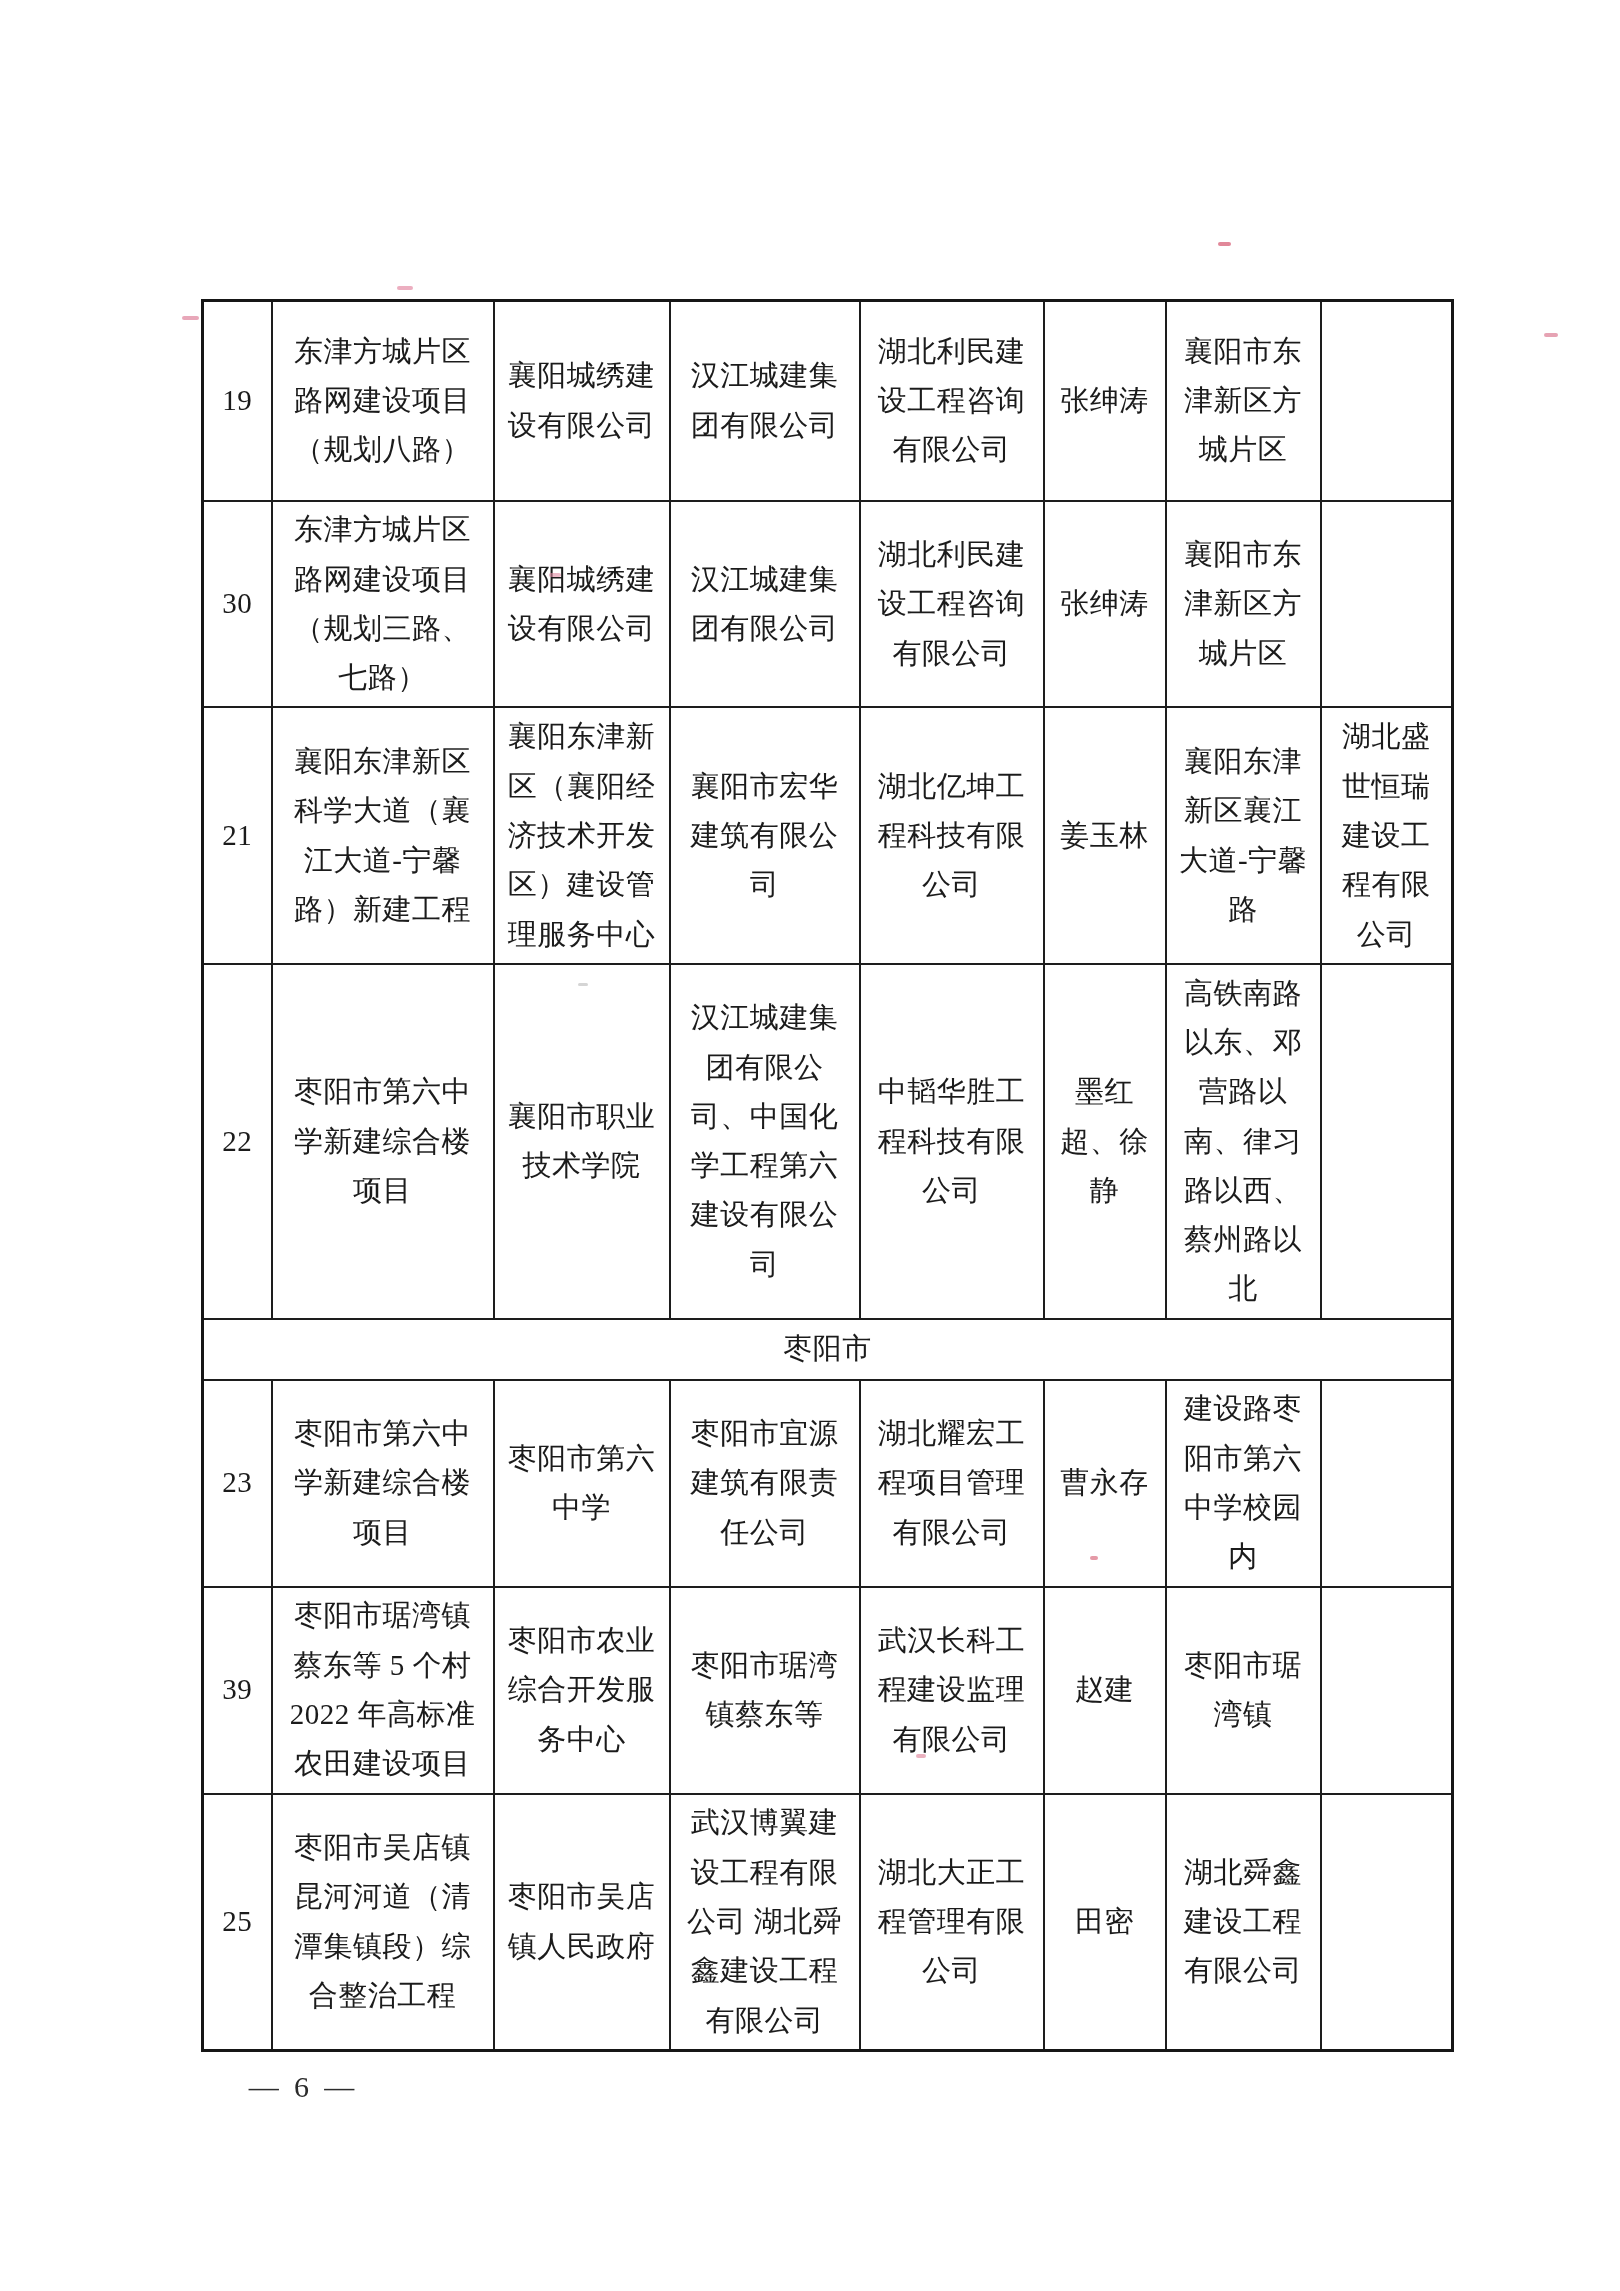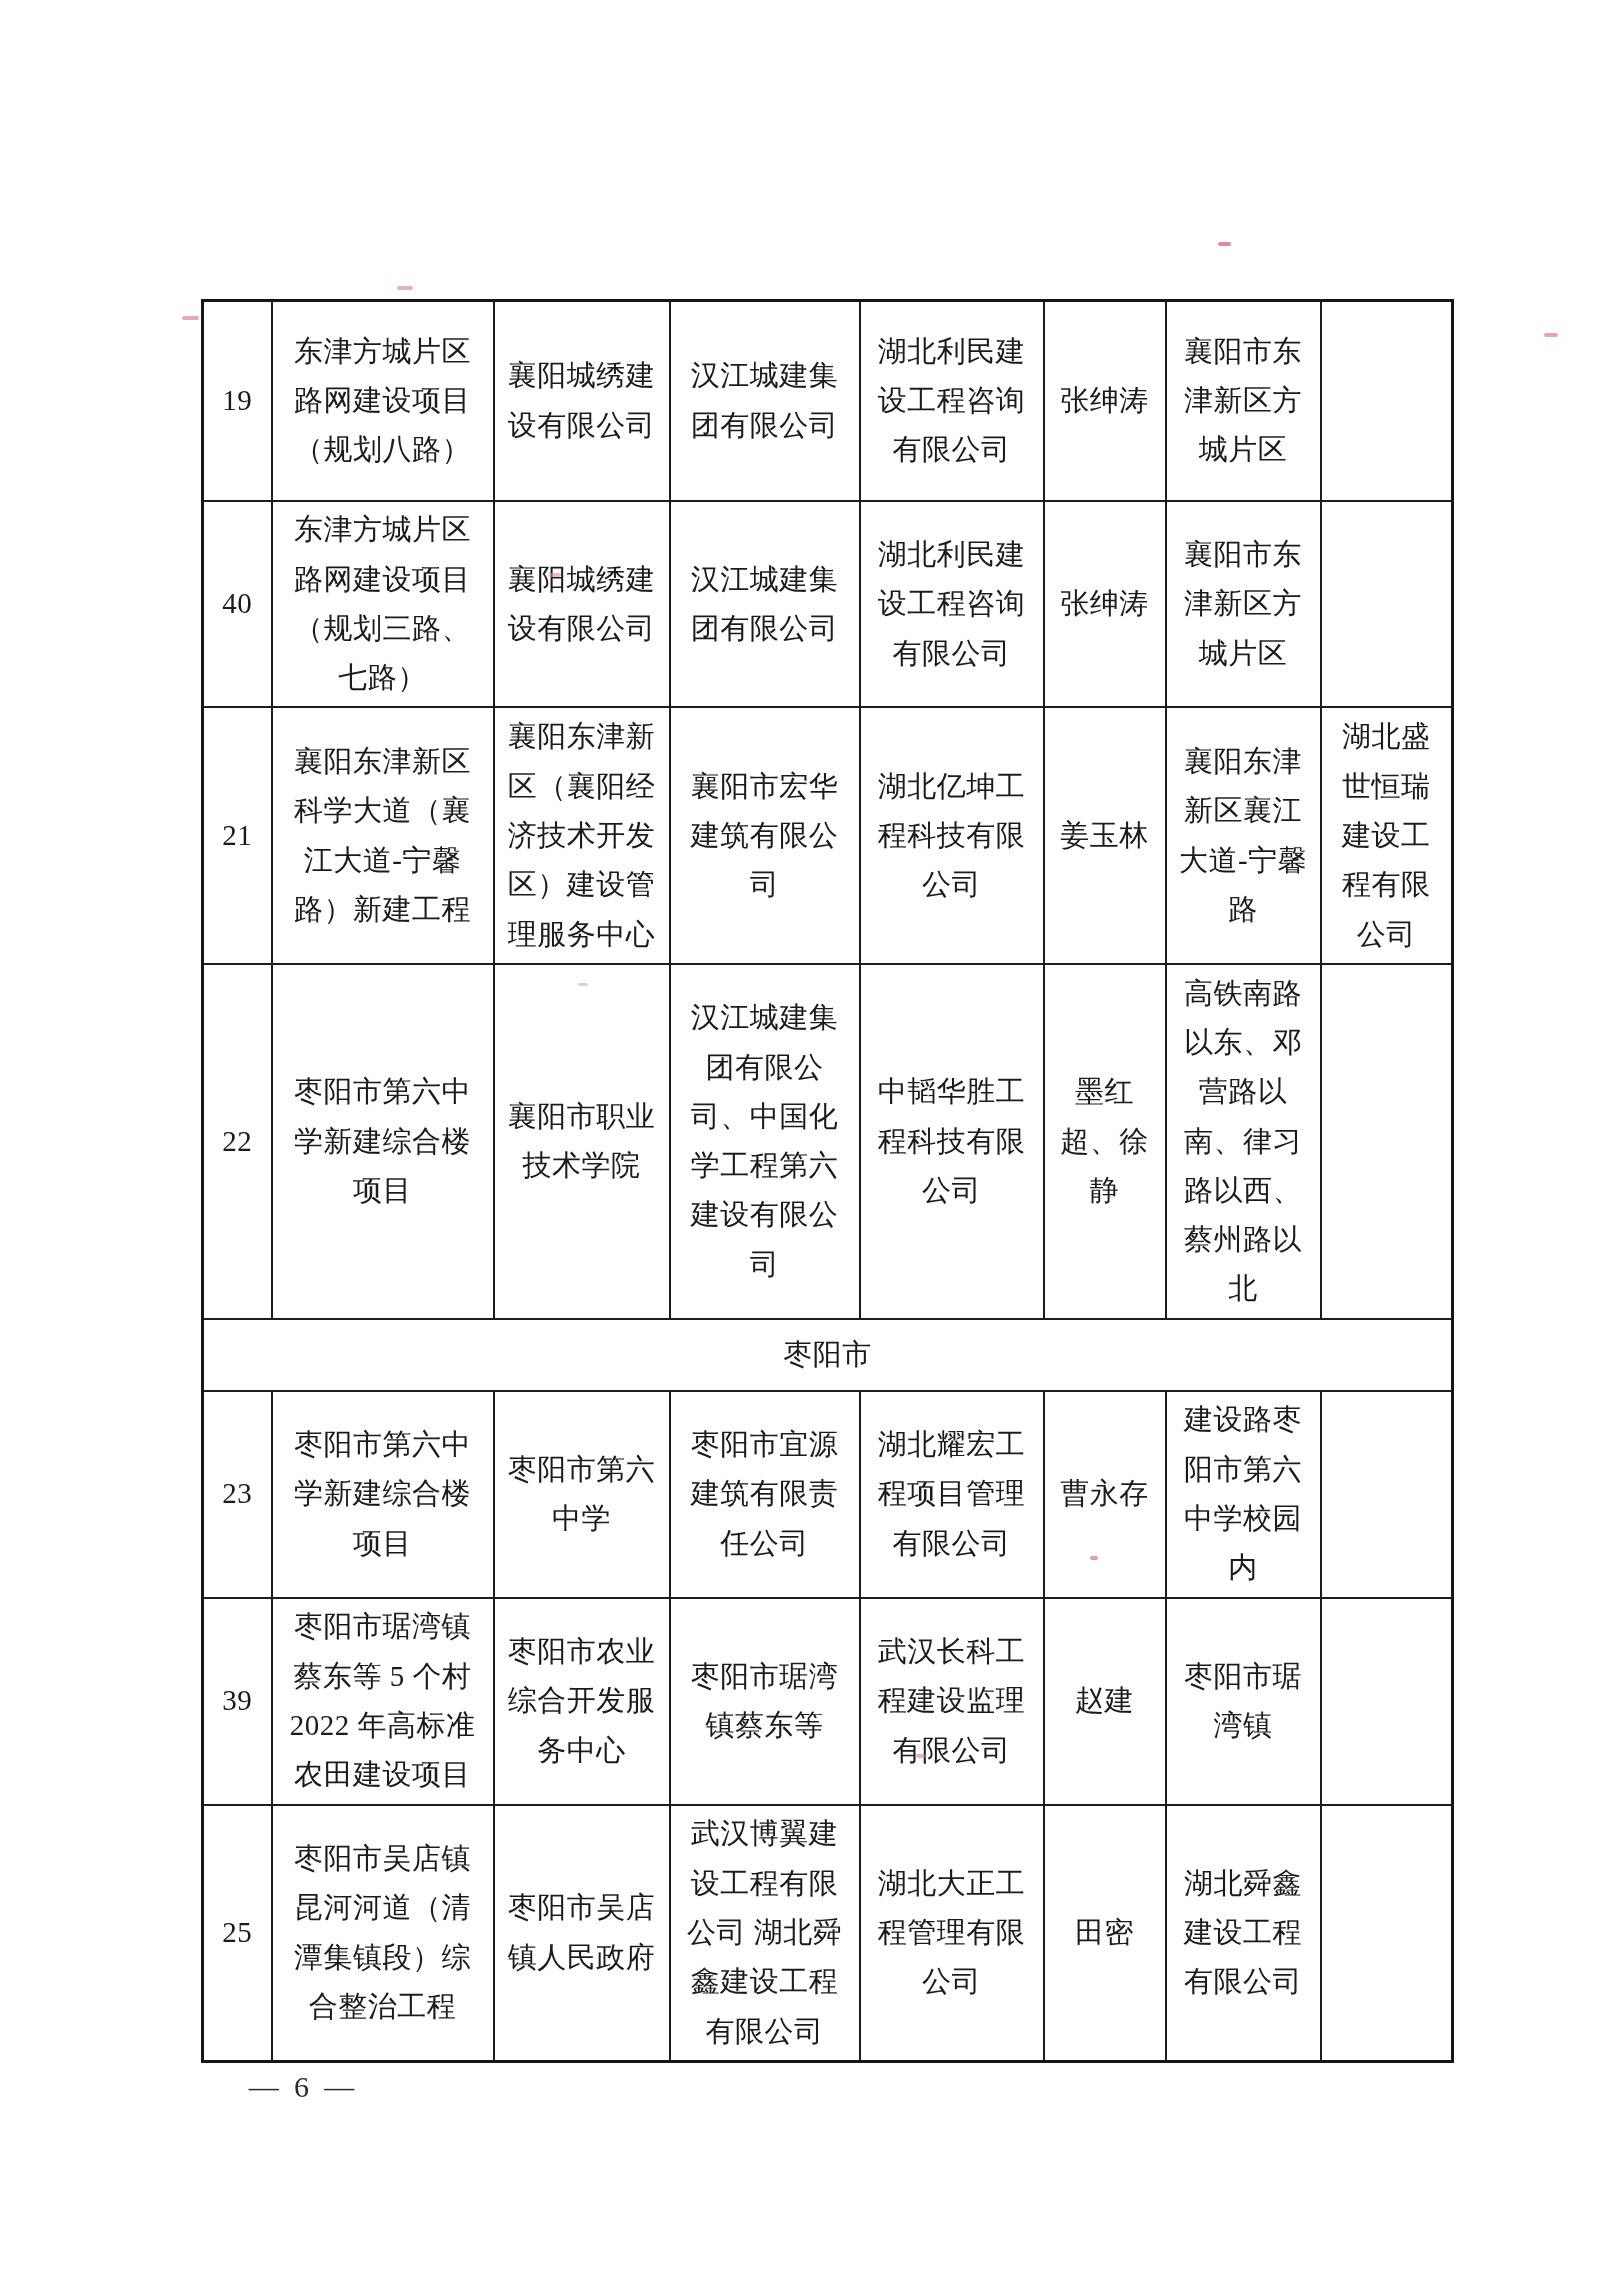--- a/index.html
+++ b/index.html
@@ -39,21 +39,21 @@
     line-height: 1.7;
     padding: 3.9px 8.8px;
     letter-spacing: 0.5px;
     overflow: hidden;
   }
   
   tbody tr:nth-child(1) { height: 200px; }
   tbody tr:nth-child(2) { height: 199px; }
   tbody tr:nth-child(3) { height: 255px; }
   tbody tr:nth-child(4) { height: 297px; }
-  tbody tr:nth-child(5) { height: 72px;  }
+  tbody tr:nth-child(5) { height: 61px;  }
   tbody tr:nth-child(6) { height: 170px; }
   tbody tr:nth-child(7) { height: 174px; }
   tbody tr:nth-child(8) { height: 231px; }
   td.section-cell {
     font-size: 30px;
     letter-spacing: 2.9px;
     padding: 2px 0;
   }
   .page-number {
     position: absolute;
@@ -94,21 +94,21 @@
           <td>19</td>
           <td>东津方城片区路网建设项目（规划八路）</td>
           <td>襄阳城绣建设有限公司</td>
           <td>汉江城建集团有限公司</td>
           <td>湖北利民建设工程咨询有限公司</td>
           <td>张绅涛</td>
           <td>襄阳市东津新区方城片区</td>
           <td></td>
         </tr>
         <tr>
-          <td>40</td>
+          <td>30</td>
           <td>东津方城片区路网建设项目（规划三路、七路）</td>
           <td>襄阳城绣建设有限公司</td>
           <td>汉江城建集团有限公司</td>
           <td>湖北利民建设工程咨询有限公司</td>
           <td>张绅涛</td>
           <td>襄阳市东津新区方城片区</td>
           <td></td>
         </tr>
         <tr>
           <td>21</td>

